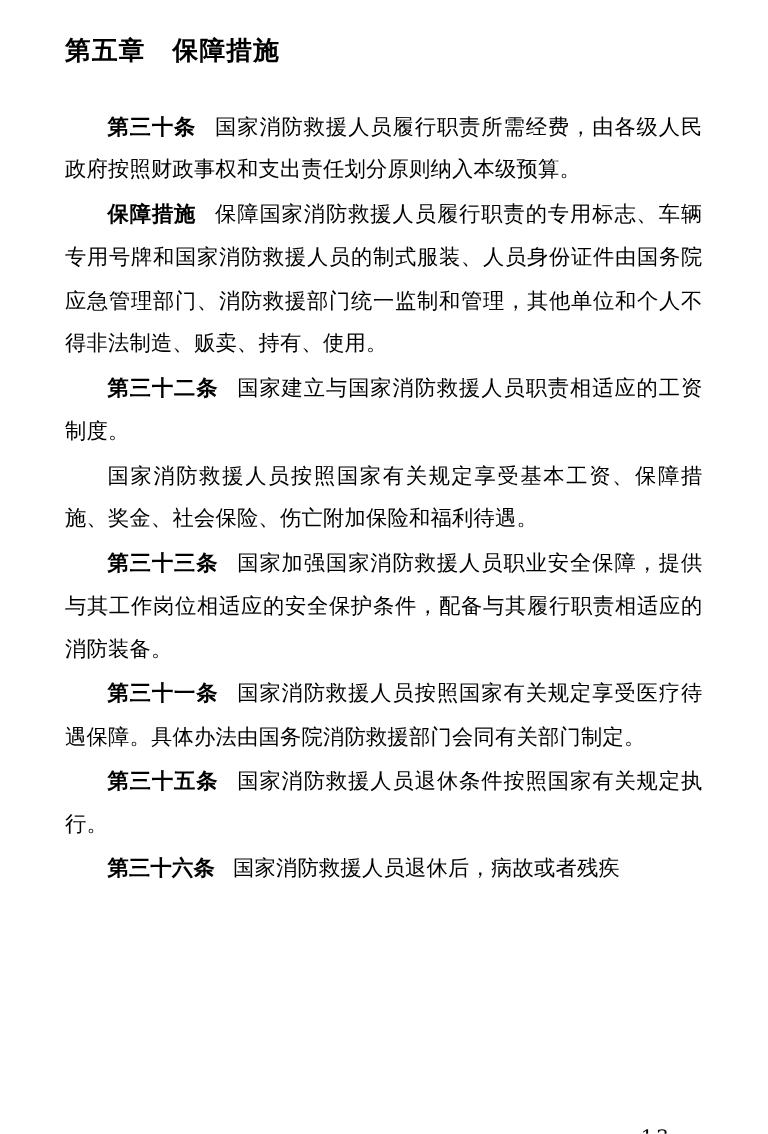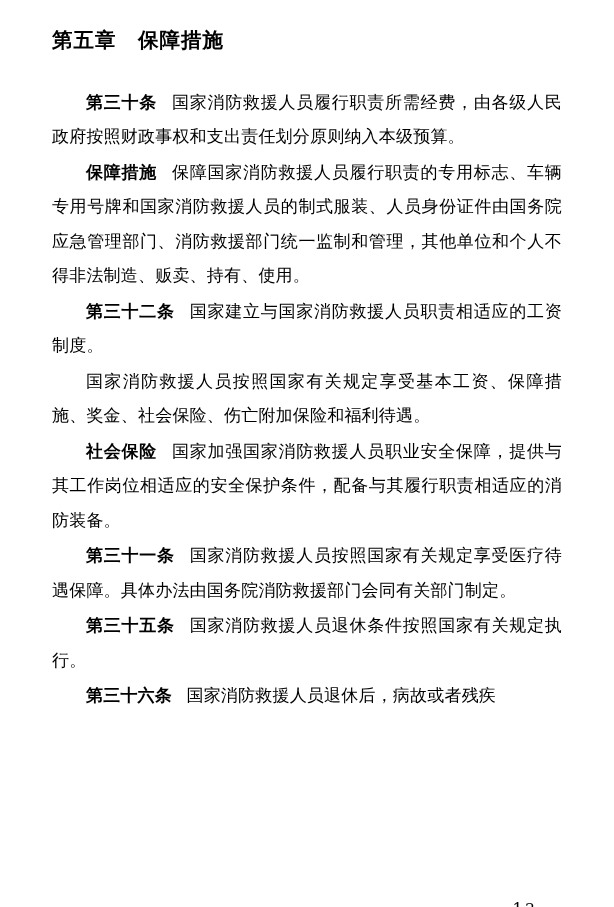--- a/index.html
+++ b/index.html
@@ -66,21 +66,21 @@
   <div class="chapter-title">第五章　保障措施</div>
 
   <p class="para"><span class="art">第三十条</span><span class="gap"></span><span>国家消防救援人员履行职责所需经费，由各级人民政府按照财政事权和支出责任划分原则纳入本级预算。</span></p>
 
   <p class="para"><span class="art">保障措施</span><span class="gap"></span><span>保障国家消防救援人员履行职责的专用标志、车辆专用号牌和国家消防救援人员的制式服装、人员身份证件由国务院应急管理部门、消防救援部门统一监制和管理，其他单位和个人不得非法制造、贩卖、持有、使用。</span></p>
 
   <p class="para"><span class="art">第三十二条</span><span class="gap"></span><span>国家建立与国家消防救援人员职责相适应的工资制度。</span></p>
 
   <p class="para"><span>国家消防救援人员按照国家有关规定享受基本工资、保障措施、奖金、社会保险、伤亡附加保险和福利待遇。</span></p>
 
-  <p class="para"><span class="art">社会保险</span><span class="gap"></span><span>国家加强国家消防救援人员职业安全保障，提供与其工作岗位相适应的安全保护条件，配备与其履行职责相适应的消防装备。</span></p>
+  <p class="para"><span class="art">第三十三条</span><span class="gap"></span><span>国家加强国家消防救援人员职业安全保障，提供与其工作岗位相适应的安全保护条件，配备与其履行职责相适应的消防装备。</span></p>
 
   <p class="para"><span class="art">第三十一条</span><span class="gap"></span><span>国家消防救援人员按照国家有关规定享受医疗待遇保障。具体办法由国务院消防救援部门会同有关部门制定。</span></p>
 
   <p class="para"><span class="art">第三十五条</span><span class="gap"></span><span>国家消防救援人员退休条件按照国家有关规定执行。</span></p>
 
 
   <p class="para"><span class="art">第三十六条</span><span class="gap"></span><span>国家消防救援人员退休后，病故或者残疾</span></p>
 
   <div class="footer">—  13  —</div>
 

